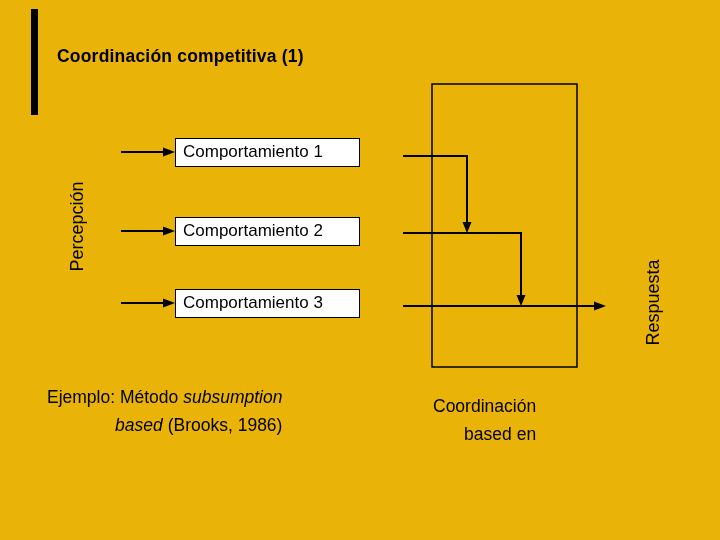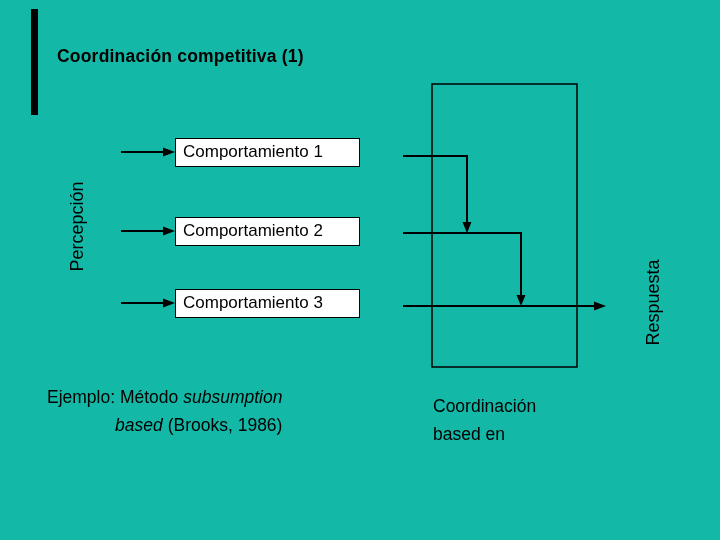--- a/index.html
+++ b/index.html
@@ -2,21 +2,21 @@
 <html><head>
 <meta charset="utf-8">
 <style>
   html,body{margin:0;padding:0;}
   body{
     width:720px;height:540px;
     font-family:"Liberation Sans", sans-serif;
     background:#ffffff;color:#000000;
     position:relative;overflow:hidden;
   }
-  .slide{position:absolute;left:0;top:0;width:720px;height:540px;background:#14b8a6;}
+  .slide{position:absolute;left:0;top:0;width:720px;height:540px;background:#eab308;}
 
   .edge-bar{position:absolute;left:31px;top:9px;width:7px;height:106px;background:#000000;}
 
   .slide-title{
     position:absolute;left:57px;top:46px;
     font-size:17.5px;font-weight:bold;letter-spacing:.2px;white-space:nowrap;
   }
 
   .vlabel{
     position:absolute;font-size:18px;white-space:nowrap;
@@ -31,21 +31,21 @@
     font-size:17px;line-height:26px;padding-left:7px;white-space:nowrap;
   }
   .bbox.b1{top:138px;}
   .bbox.b2{top:217px;}
   .bbox.b3{top:289px;}
 
   .connectors{position:absolute;left:0;top:0;pointer-events:none;}
 
   .caption{position:absolute;font-size:17.5px;line-height:28px;white-space:nowrap;}
   .caption.example{left:47px;top:383px;text-align:right;}
-  .caption.priority{left:433px;top:392px;}
+  .caption.priority{left:433px;top:392px;text-align:right;}
   .it{font-style:italic;}
 </style>
 </head>
 <body>
 
 <div class="slide">
 
   <div class="edge-bar"></div>
 
   <div class="slide-title">Coordinación competitiva (1)</div>

